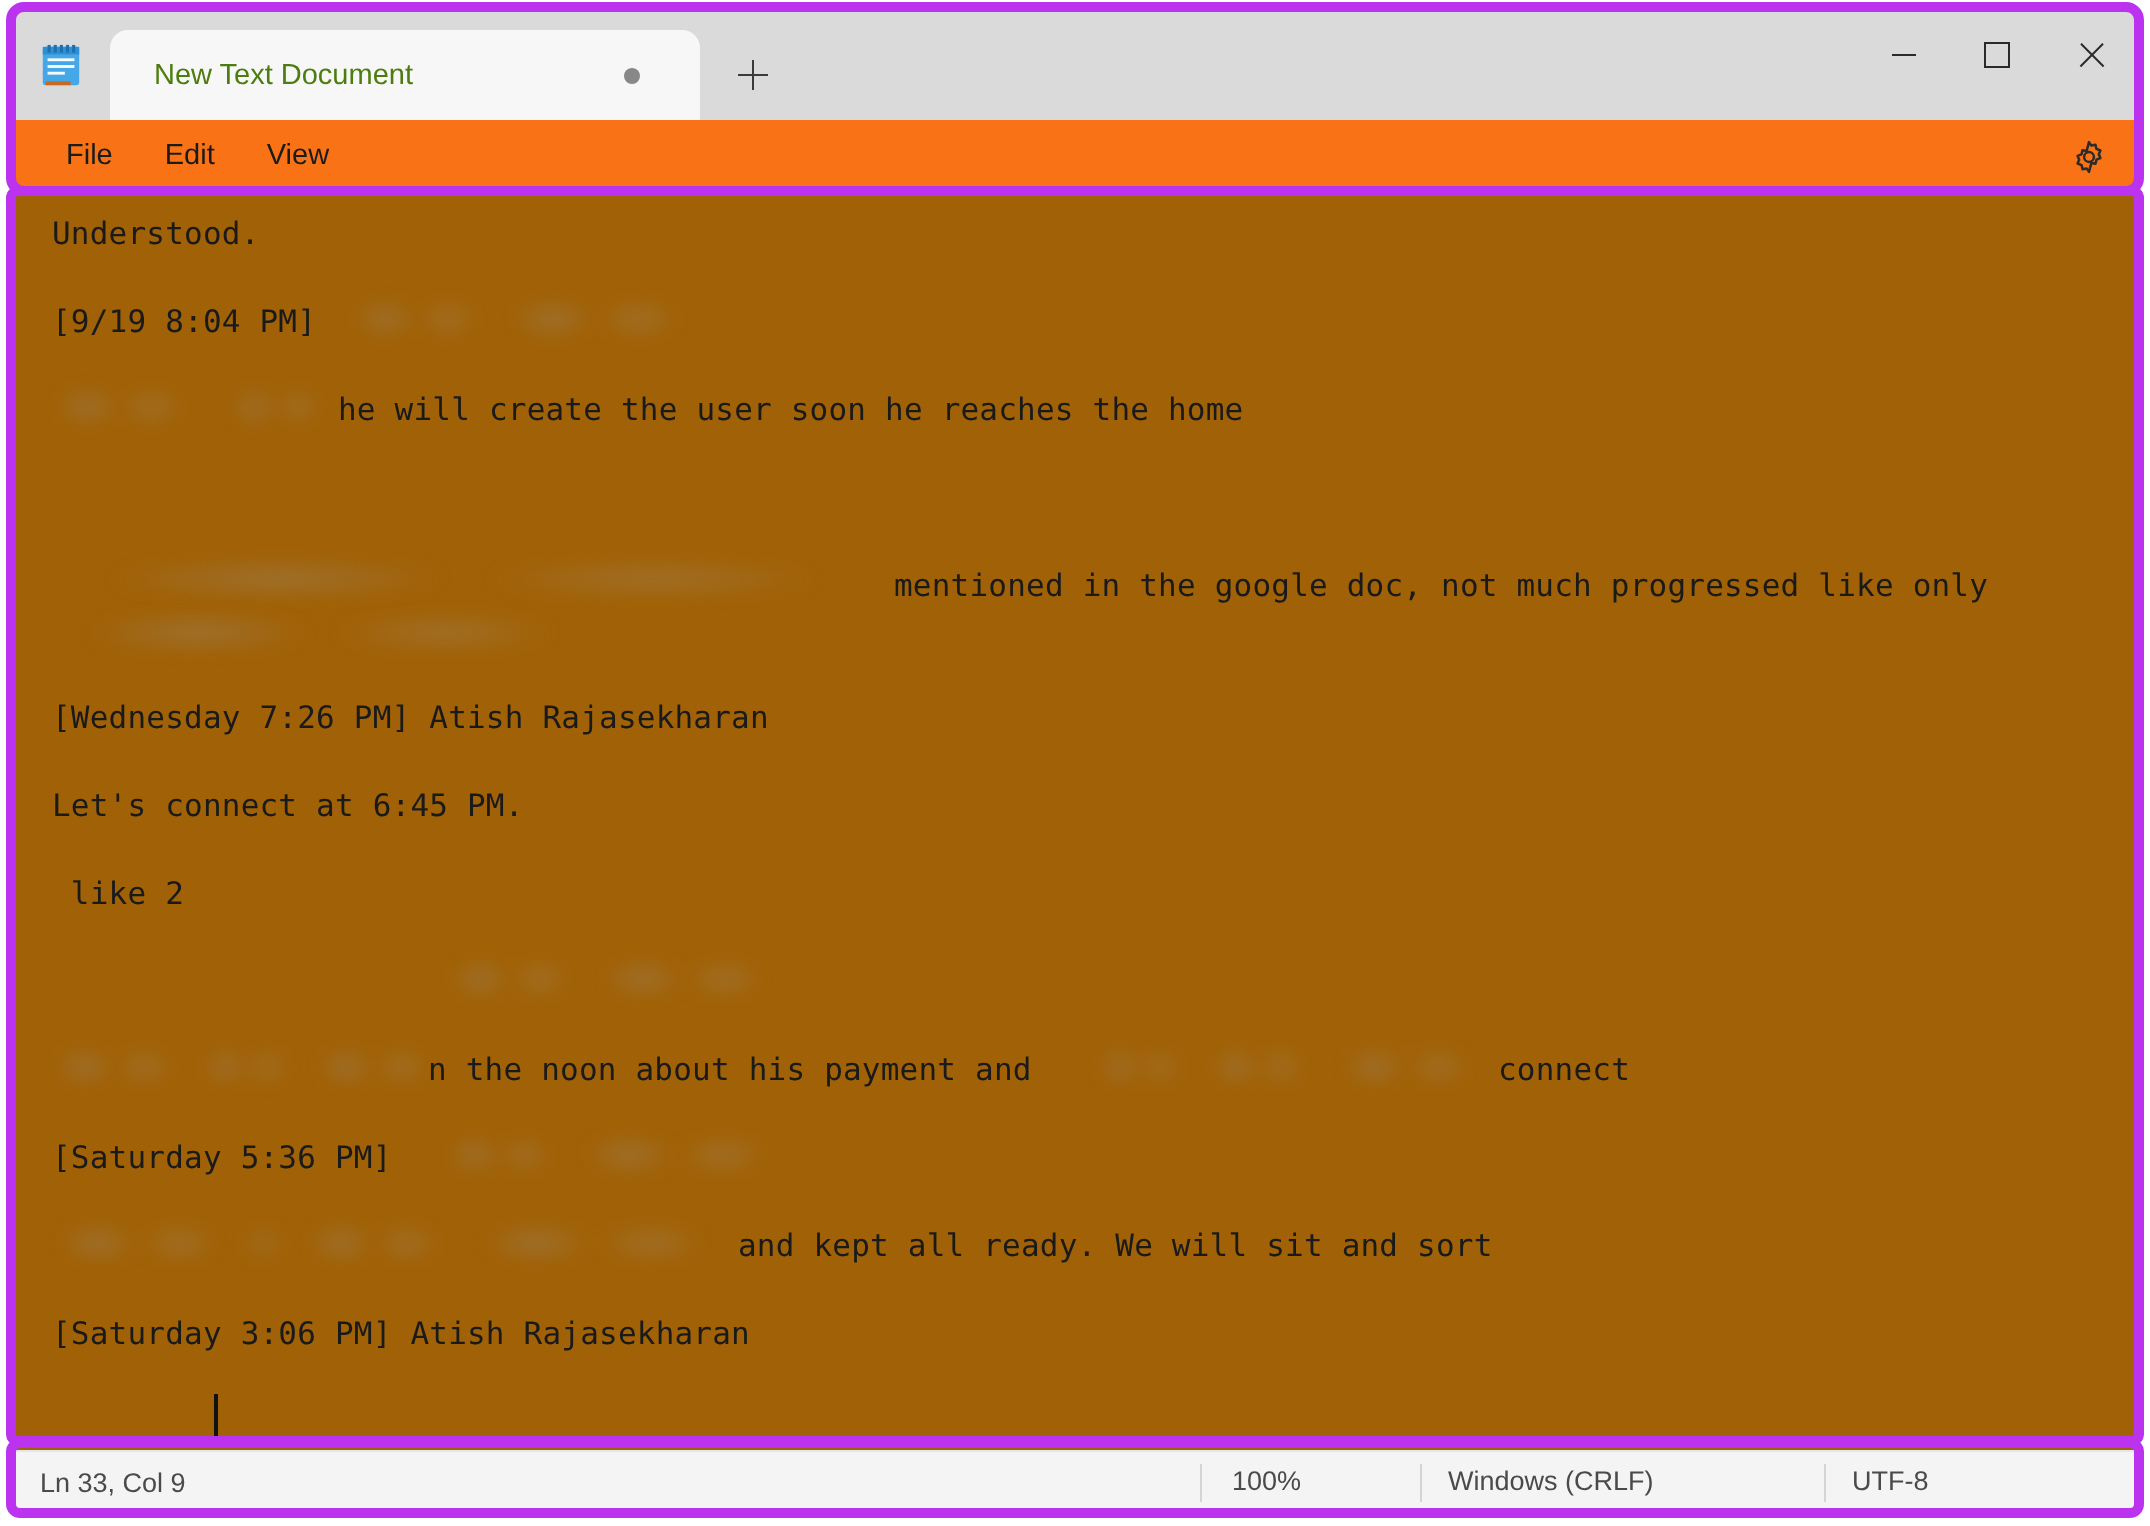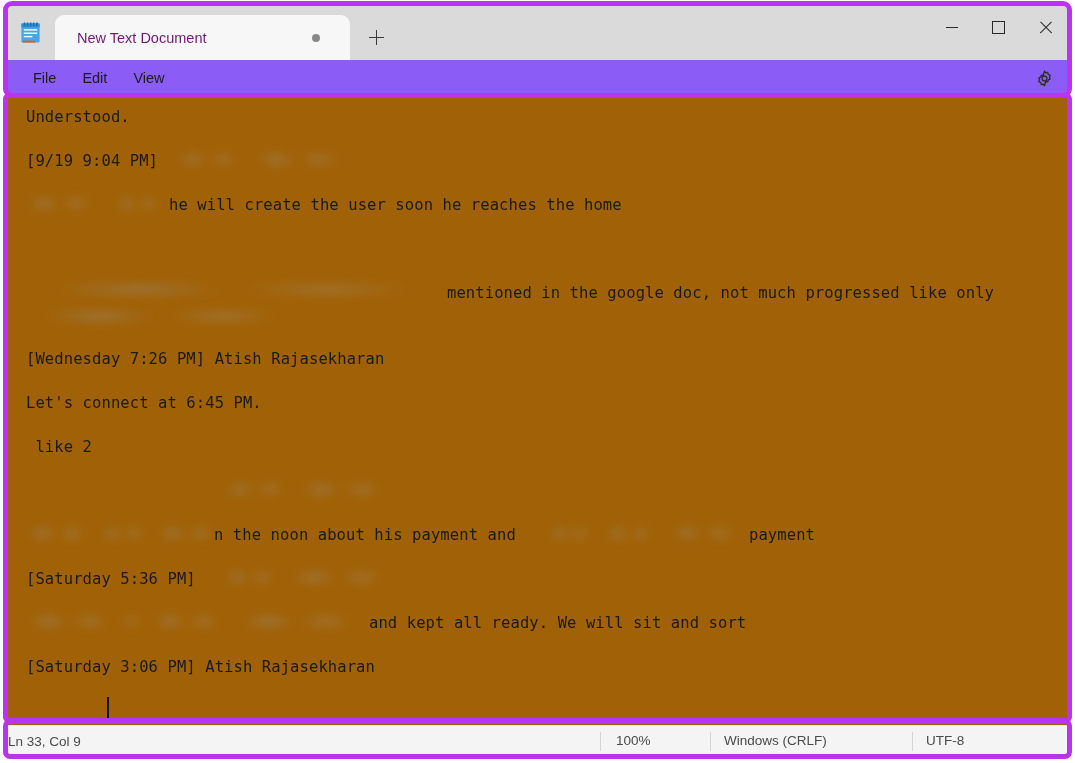--- a/index.html
+++ b/index.html
@@ -84,21 +84,21 @@
     align-items: center;
     height: 45px;
     min-width: 295px;
     padding: 0 10px 0 22px;
     background: #f7f7f7;
     border-radius: 9px 9px 0 0;
     box-sizing: border-box;
   }
   .tab-title {
     font-size: 14.5px;
-    color: #701a75;
+    color: #4d7c0f;
     white-space: nowrap;
     flex: 1;
   }
   .tab-dot {
     width: 8px;
     height: 8px;
     border-radius: 50%;
     background: #888888;
     margin-right: 20px;
     flex: none;
@@ -162,21 +162,21 @@
     width: 16px; height: 1.4px;
     background: #2a2a2a;
   }
   .win-ctrl .g-close::before { transform: rotate(45deg); }
   .win-ctrl .g-close::after  { transform: rotate(-45deg); }
 
   
   #menu-bar {
     position: relative;
     height: 36px;
-    background: #8b5cf6;
+    background: #f97316;
     display: flex;
     align-items: center;
     padding-left: 14px;
   }
   .menu-item {
     font-size: 14.5px;
     color: #1b1b1b;
     padding: 4px 13px;
     border-radius: 4px;
   }
@@ -234,21 +234,21 @@
     position: relative;
     height: 31px;
     background: #f4f4f4;
     display: flex;
     align-items: center;
     border-top: 1px solid #e6e6e6;
   }
   #status-position {
     font-size: 13.5px;
     color: #4a4a4a;
-    margin-left: 2px;
+    margin-left: 14px;
   }
   .status-cell {
     position: absolute;
     font-size: 13.5px;
     color: #4a4a4a;
     top: 7px;
   }
   .status-sep {
     position: absolute;
     top: 6px;
@@ -315,39 +315,39 @@
       <svg viewBox="0 0 24 24" width="19" height="19" fill="none" stroke="#2b2b2b" stroke-width="1.6">
         <circle cx="12" cy="12" r="3.1"></circle>
         <path d="M12 2.6l1.5 2.2 2.6-.5.6 2.6 2.5 1-1 2.4 1 2.4-2.5 1-.6 2.6-2.6-.5L12 21.4l-1.5-2.2-2.6.5-.6-2.6-2.5-1 1-2.4-1-2.4 2.5-1 .6-2.6 2.6.5z" stroke-linejoin="round"></path>
       </svg>
     </div>
   </div>
 
   <div id="editor-area">
     <div id="text-canvas">
         <div class="doc-line" style="top: 11px;">Understood.</div>
-        <div class="doc-line" style="top: 55px;">[9/19 9:04 PM] </div>
+        <div class="doc-line" style="top: 55px;">[9/19 8:04 PM] </div>
         <div class="blur-box" style="left: 168px; top: 50px; width: 68px; height: 26px; background-size: 37.4px 20.8px, 37.4px 20.8px; background-position: 0% 50%, 100% 50%;"></div>
         <div class="blur-box" style="left: 244px; top: 50px; width: 96px; height: 26px; background-size: 52.8px 20.8px, 52.8px 20.8px; background-position: 0% 50%, 100% 50%;"></div>
         <div class="doc-line" style="top: 99px; left: 163px;">he will create the user soon he reaches the home</div>
         <div class="blur-box" style="left: 18px; top: 94px; width: 72px; height: 26px; background-size: 39.6px 20.8px, 39.6px 20.8px; background-position: 0% 50%, 100% 50%;"></div>
         <div class="blur-box" style="left: 108px; top: 94px; width: 48px; height: 26px; background-size: 26.4px 20.8px, 26.4px 20.8px; background-position: 0% 50%, 100% 50%;"></div>
         <div class="doc-line" style="top: 187px; left: 441px;">mentioned in the google doc, not much progressed like only</div>
         <div class="blur-box" style="left: 18px; top: 180px; width: 418px; height: 26px; background-size: 229.9px 20.8px, 229.9px 20.8px; background-position: 0% 50%, 100% 50%;"></div>
         <div class="blur-box" style="left: 18px; top: 207px; width: 274px; height: 26px; background-size: 150.7px 20.8px, 150.7px 20.8px; background-position: 0% 50%, 100% 50%;"></div>
         <div class="doc-line" style="top: 253px;">[Wednesday 7:26 PM] Atish Rajasekharan</div>
         <div class="doc-line" style="top: 297px;">Let's connect at 6:45 PM.</div>
         <div class="doc-line" style="top: 341px;"> like 2</div>
         <div class="blur-box" style="left: 216px; top: 380px; width: 66px; height: 26px; background-size: 36.3px 20.8px, 36.3px 20.8px; background-position: 0% 50%, 100% 50%;"></div>
         <div class="blur-box" style="left: 290px; top: 380px; width: 92px; height: 26px; background-size: 50.6px 20.8px, 50.6px 20.8px; background-position: 0% 50%, 100% 50%;"></div>
         <div class="doc-line" style="top: 429px; left: 208px;">n the noon about his payment and</div>
         <div class="blur-box" style="left: 18px; top: 424px; width: 66px; height: 26px; background-size: 36.3px 20.8px, 36.3px 20.8px; background-position: 0% 50%, 100% 50%;"></div>
         <div class="blur-box" style="left: 94px; top: 424px; width: 46px; height: 26px; background-size: 25.3px 20.8px, 25.3px 20.8px; background-position: 0% 50%, 100% 50%;"></div>
         <div class="blur-box" style="left: 150px; top: 424px; width: 62px; height: 26px; background-size: 34.1px 20.8px, 34.1px 20.8px; background-position: 0% 50%, 100% 50%;"></div>
-        <div class="doc-line" style="top: 429px; left: 743px;">payment</div>
+        <div class="doc-line" style="top: 429px; left: 743px;">connect</div>
         <div class="blur-box" style="left: 542px; top: 424px; width: 44px; height: 26px; background-size: 24.2px 20.8px, 24.2px 20.8px; background-position: 0% 50%, 100% 50%;"></div>
         <div class="blur-box" style="left: 598px; top: 424px; width: 50px; height: 26px; background-size: 27.5px 20.8px, 27.5px 20.8px; background-position: 0% 50%, 100% 50%;"></div>
         <div class="blur-box" style="left: 662px; top: 424px; width: 70px; height: 26px; background-size: 38.5px 20.8px, 38.5px 20.8px; background-position: 0% 50%, 100% 50%;"></div>
         <div class="doc-line" style="top: 473px;">[Saturday 5:36 PM] </div>
         <div class="blur-box" style="left: 216px; top: 468px; width: 56px; height: 26px; background-size: 30.8px 20.8px, 30.8px 20.8px; background-position: 0% 50%, 100% 50%;"></div>
         <div class="blur-box" style="left: 280px; top: 468px; width: 104px; height: 26px; background-size: 57.2px 20.8px, 57.2px 20.8px; background-position: 0% 50%, 100% 50%;"></div>
         <div class="doc-line" style="top: 517px; left: 363px;">and kept all ready. We will sit and sort</div>
         <div class="blur-box" style="left: 18px; top: 512px; width: 90px; height: 26px; background-size: 49.5px 20.8px, 49.5px 20.8px; background-position: 0% 50%, 100% 50%;"></div>
         <div class="blur-box" style="left: 118px; top: 512px; width: 16px; height: 26px; background-size: 8.8px 20.8px, 8.8px 20.8px; background-position: 0% 50%, 100% 50%;"></div>
         <div class="blur-box" style="left: 144px; top: 512px; width: 74px; height: 26px; background-size: 40.7px 20.8px, 40.7px 20.8px; background-position: 0% 50%, 100% 50%;"></div>

